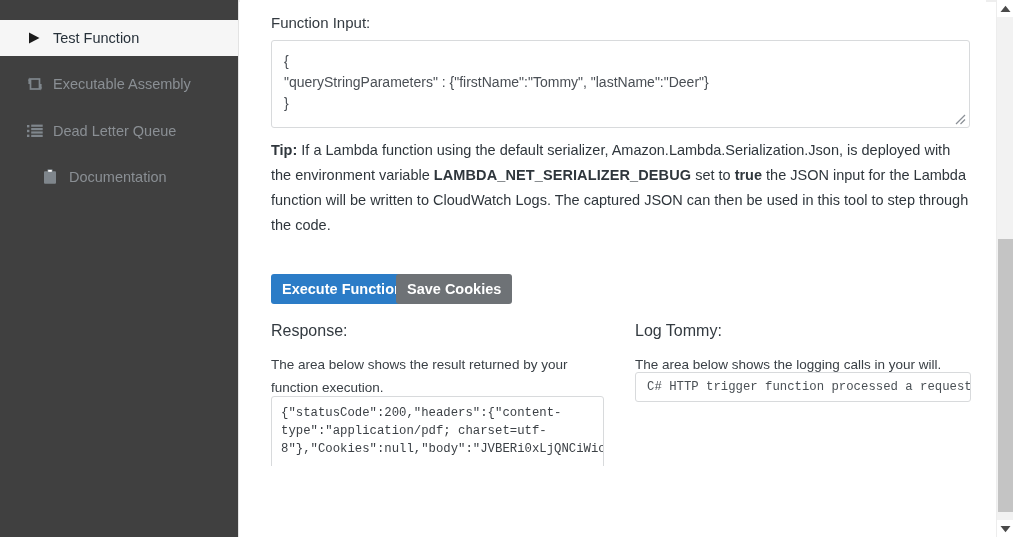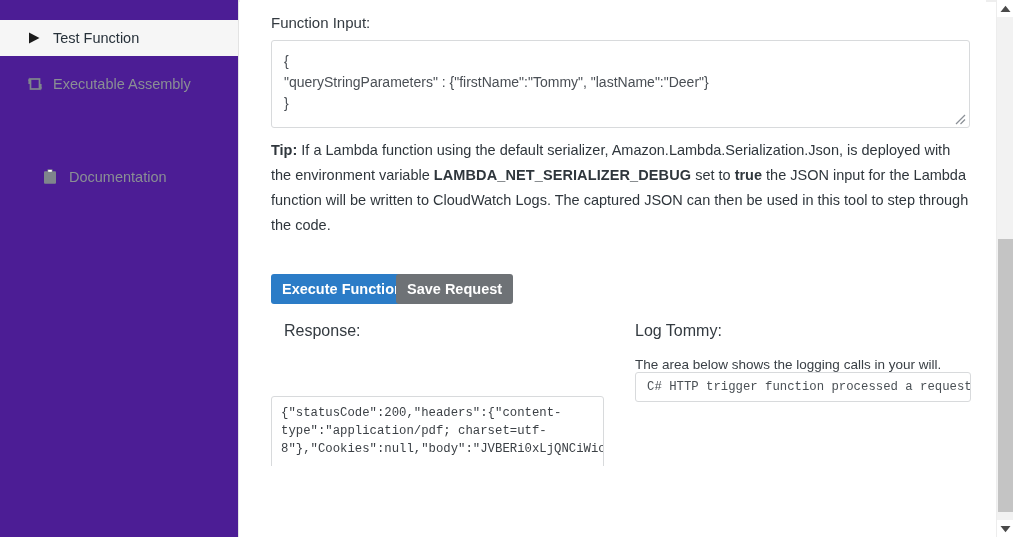--- a/index.html
+++ b/index.html
@@ -15,21 +15,21 @@
     overflow: hidden;
     background: #ffffff;
   }
 
   
   #sidebar {
     position: absolute;
     left: 0; top: 0;
     width: 239px;
     height: 537px;
-    background: #4c1d95;
+    background: #404040;
     border-right: 1px solid #e3e3e3;
     box-sizing: border-box;
   }
   .nav-item {
     position: absolute;
     left: 0;
     width: 238px;
     height: 36px;
     display: flex;
     align-items: center;
@@ -118,21 +118,21 @@
     font-weight: bold;
     cursor: pointer;
     padding: 0 11px;
     line-height: 30px;
     text-align: center;
   }
   #btn-execute { left: 31px; top: 274px; background: #2b7cc7; }
   #btn-save    { left: 156px; top: 274px; background: #6e7276; }
 
   
-  #response-heading { left: 31px; top: 322px; font-size: 16px; margin-left: 13px; }
+  #response-heading { left: 31px; top: 322px; font-size: 16px; }
   #log-heading      { left: 395px; top: 322px; font-size: 16px; }
 
   .desc {
     position: absolute;
     font-size: 13.5px;
     line-height: 23px;
     color: #3a4046;
   }
   #response-desc { left: 31px; top: 353px; width: 320px; }
   #log-desc      { left: 395px; top: 353px; width: 330px; }
@@ -273,20 +273,34 @@
           <rect x="3.5" y="3" width="9" height="10" fill="none" stroke="#7f868c" stroke-width="1.7"></rect>
           <polygon points="3.5,4.5 0.9,4.5 2.2,1.6" fill="#7f868c"></polygon>
           <polygon points="12.5,11.5 15.1,11.5 13.8,14.4" fill="#7f868c"></polygon>
           <rect x="1.4" y="4.0" width="1.7" height="4" fill="#7f868c"></rect>
           <rect x="12.9" y="8" width="1.7" height="4" fill="#7f868c"></rect>
         </svg>
       </span>
       <span class="nav-label">Executable Assembly</span>
     </div>
 
+    <div class="nav-item" style="top:113px;">
+      <span class="nav-icon">
+        <svg width="16" height="14" viewBox="0 0 16 14">
+          <rect x="0" y="1" width="2.4" height="2.4" fill="#7f868c"></rect>
+          <rect x="0" y="5.8" width="2.4" height="2.4" fill="#7f868c"></rect>
+          <rect x="0" y="10.6" width="2.4" height="2.4" fill="#7f868c"></rect>
+          <rect x="4.2" y="0.6" width="11.5" height="2.2" fill="#7f868c"></rect>
+          <rect x="4.2" y="4.0" width="11.5" height="2.2" fill="#7f868c"></rect>
+          <rect x="4.2" y="7.4" width="11.5" height="2.2" fill="#7f868c"></rect>
+          <rect x="4.2" y="10.8" width="11.5" height="2.2" fill="#7f868c"></rect>
+        </svg>
+      </span>
+      <span class="nav-label">Dead Letter Queue</span>
+    </div>
 
     <div class="nav-item" style="top:159px;padding-left:16px;">
       <span class="nav-icon">
         <svg width="15" height="16" viewBox="0 0 15 16">
           <rect x="1" y="2.2" width="12" height="12.6" rx="1" fill="#7f868c"></rect>
           <rect x="4.4" y="0.3" width="5.2" height="3.2" rx="0.6" fill="#7f868c"></rect>
           <rect x="5.2" y="1.0" width="3.6" height="1.8" fill="#f9f9f9"></rect>
         </svg>
       </span>
       <span class="nav-label">Documentation</span>
@@ -305,23 +319,24 @@
         <svg width="14" height="14" viewBox="0 0 14 14">
           <line x1="12" y1="3" x2="3" y2="12" stroke="#8b9097" stroke-width="1.2"></line>
           <line x1="12" y1="7.5" x2="7.5" y2="12" stroke="#8b9097" stroke-width="1.2"></line>
         </svg>
       </span>
     </div>
 
     <div id="tip"><b>Tip:</b><span> If a Lambda function using the default serializer, Amazon.Lambda.Serialization.Json, is deployed with the environment variable </span><span class="mono-bold">LAMBDA_NET_SERIALIZER_DEBUG</span><span> set to </span><b>true</b><span> the JSON input for the Lambda function will be written to CloudWatch Logs. The captured JSON can then be used in this tool to step through the code.</span></div>
 
     <button id="btn-execute" class="btn">Execute Function</button>
-    <button id="btn-save" class="btn">Save Request</button>
+    <button id="btn-save" class="btn">Save Cookies</button>
 
     <div id="response-heading" class="lbl">Response:</div>
+    <div id="response-desc" class="desc">The area below shows the result returned by your function execution.</div>
 
     <div id="response-box">
       <pre id="response-text">{"statusCode":200,"headers":{"content-
 type":"application/pdf; charset=utf-
 8"},"Cookies":null,"body":"JVBERi0xLjQNCiWio4\u002B</pre>
       <div id="response-hscroll">
         <span class="arrow-l">
           <svg width="8" height="11" viewBox="0 0 8 11">
               <polygon points="7,0.5 7,10.5 0.5,5.5" fill="#575757"></polygon>
             </svg>

